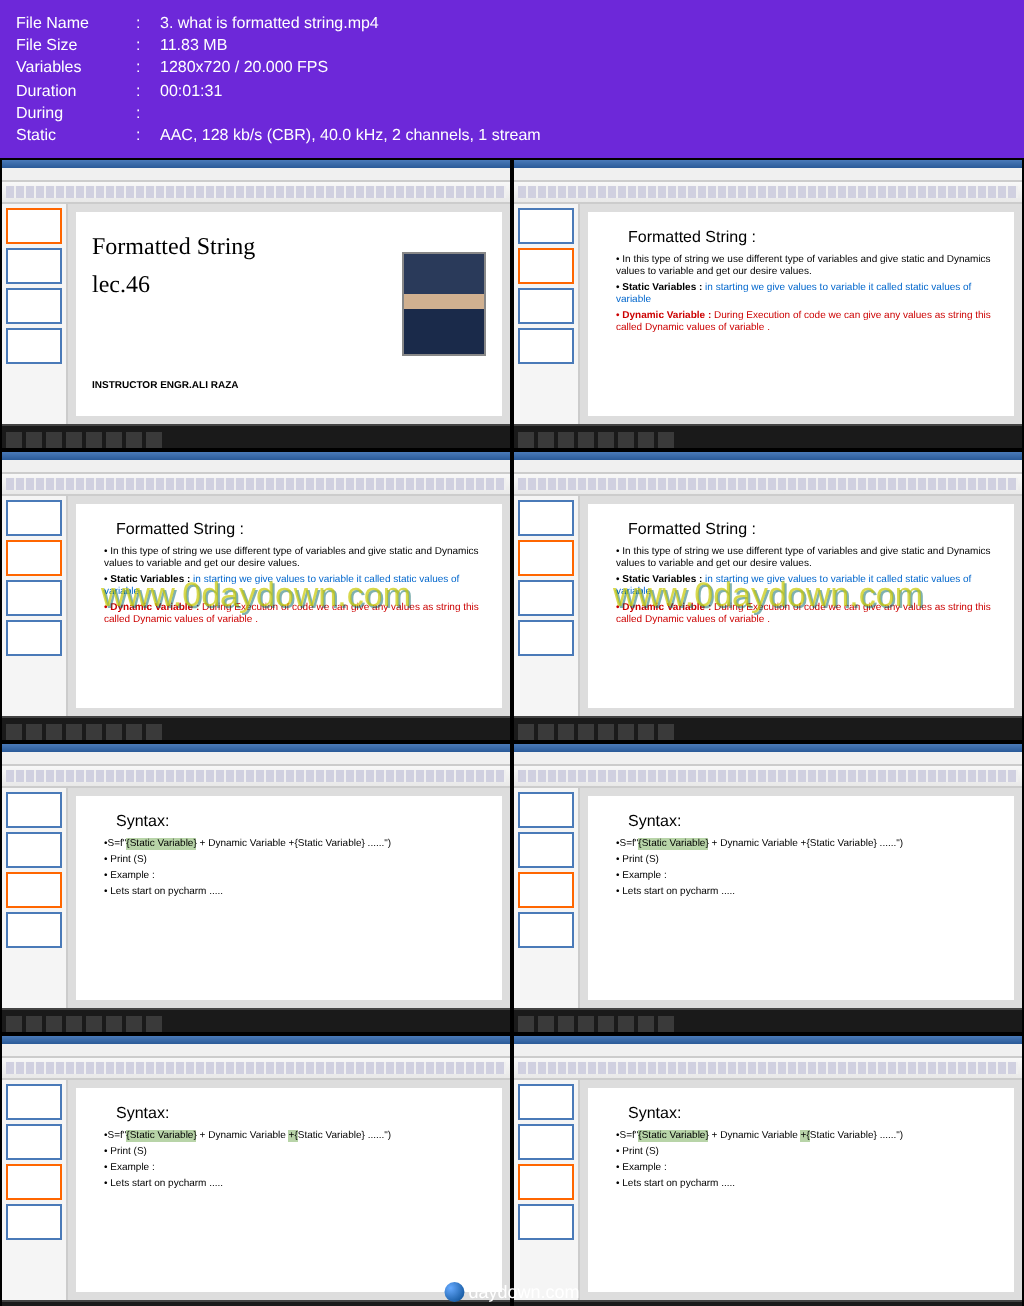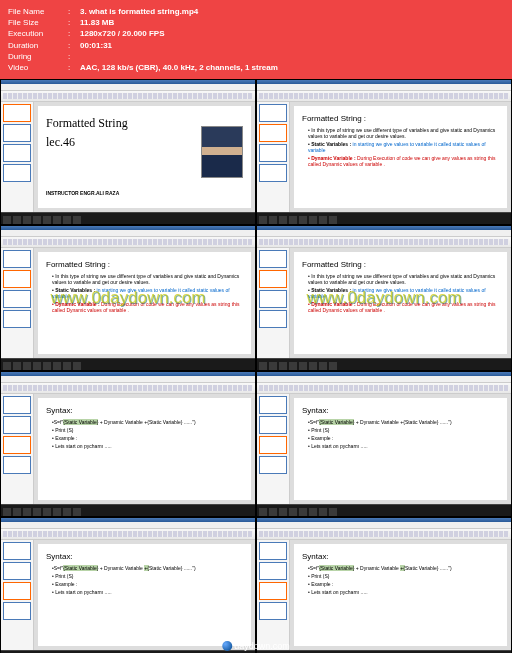--- a/index.html
+++ b/index.html
@@ -1,34 +1,34 @@
 <!DOCTYPE html>
 <html><head>
 <meta charset="utf-8">
 <style>
 body{margin:0;background:#000;font-family:Arial,sans-serif;width:512px;height:653px;overflow:hidden;position:relative}
-.info-panel{background:#ef4444;color:#fff;padding:6px 8px;font-size:8px;line-height:1.4}
+.info-panel{background:#6d28d9;color:#fff;padding:6px 8px;font-size:8px;line-height:1.4}
 .info-row{display:flex}
 .info-label{width:60px}
 .info-colon{width:12px}
-.info-value{font-weight:bold}
+.info-value{font-weight:normal}
 .grid{display:flex;flex-wrap:wrap;background:#000}
 .thumb{width:256px;height:146px;background:#e8e8e8;border:1px solid #000;box-sizing:border-box;position:relative;overflow:hidden}
 .titlebar{height:4px;background:linear-gradient(#4a7ab8,#2a5a98)}
 .menubar{height:6px;background:#f0f0f0;border-bottom:1px solid #ccc}
 .toolbar{height:10px;background:linear-gradient(#f8f8f8,#e8e8e8);border-bottom:1px solid #ccc;position:relative}
 .toolbar::before{content:"";position:absolute;left:2px;top:2px;right:2px;height:6px;background:repeating-linear-gradient(90deg,#d0d0e0 0,#d0d0e0 4px,#f0f0f0 4px,#f0f0f0 5px)}
 .work{display:flex;height:110px}
 .sidebar{width:28px;background:#f5f5f5;border-right:1px solid #ccc;padding:2px}
 .slide-thumb{height:16px;background:#fff;border:1px solid #4a7ab8;margin-bottom:2px}
 .slide-thumb.active{border:1px solid #ff6600}
 .canvas{flex:1;background:#ddd;display:flex;align-items:center;justify-content:center;padding:4px}
 .slide{background:#fff;width:100%;height:100%;padding:6px 8px;box-sizing:border-box;font-size:6px;color:#000;position:relative;overflow:hidden}
 .slide h1{font-size:12px;margin:4px 0;font-weight:normal;font-family:serif}
-.slide h2{font-size:8px;margin:2px 0 4px 0;font-weight:normal}
+.slide h2{font-size:8px;margin:2px 0 4px 12px;font-weight:normal}
 .slide .bullet{font-size:5px;margin:2px 0 2px 6px;line-height:1.2}
 .instructor{position:absolute;right:8px;top:20px;width:40px;height:50px;background:linear-gradient(#2a3a5a 40%,#d0b090 40%,#d0b090 55%,#1a2a4a 55%);border:1px solid #888}
 .instructor-label{position:absolute;bottom:12px;left:8px;font-size:5px;font-weight:bold}
 .taskbar{height:14px;background:#1a1a1a;border-top:1px solid #444;position:relative}
 .taskbar::before{content:"";position:absolute;left:2px;top:3px;width:80px;height:8px;background:repeating-linear-gradient(90deg,#3a3a3a 0,#3a3a3a 8px,#1a1a1a 8px,#1a1a1a 10px)}
 .hl{background:#b8d4a8}
 .red{color:#cc0000}
 .blue{color:#0066cc}
 .watermark{position:absolute;left:50%;top:50%;transform:translate(-50%,-50%);color:rgba(200,200,0,0.7);font-size:17px;font-weight:normal;pointer-events:none;text-shadow:1px 1px 0 rgba(0,100,100,0.5)}
 .footer-logo{position:absolute;bottom:2px;left:50%;transform:translateX(-50%);color:#fff;font-size:9px;display:flex;align-items:flex-end;gap:2px}
@@ -42,35 +42,35 @@
       <span class="info-label">File Name</span>
       <span class="info-colon">:</span>
       <span class="info-value">3. what is formatted string.mp4</span>
     </div>
   <div class="info-row">
       <span class="info-label">File Size</span>
       <span class="info-colon">:</span>
       <span class="info-value">11.83 MB</span>
     </div>
   <div class="info-row">
-      <span class="info-label">Execution</span>
+      <span class="info-label">Variables</span>
       <span class="info-colon">:</span>
       <span class="info-value">1280x720 / 20.000 FPS</span>
     </div>
   <div class="info-row">
       <span class="info-label">Duration</span>
       <span class="info-colon">:</span>
       <span class="info-value">00:01:31</span>
     </div>
   <div class="info-row">
       <span class="info-label">During</span>
       <span class="info-colon">:</span>
     </div>
   <div class="info-row">
-      <span class="info-label">Video</span>
+      <span class="info-label">Static</span>
       <span class="info-colon">:</span>
       <span class="info-value">AAC, 128 kb/s (CBR), 40.0 kHz, 2 channels, 1 stream</span>
     </div>
 </div>
 
 <div class="grid">
 
   <div class="thumb">
     <div class="titlebar"></div>
     <div class="menubar"></div>

